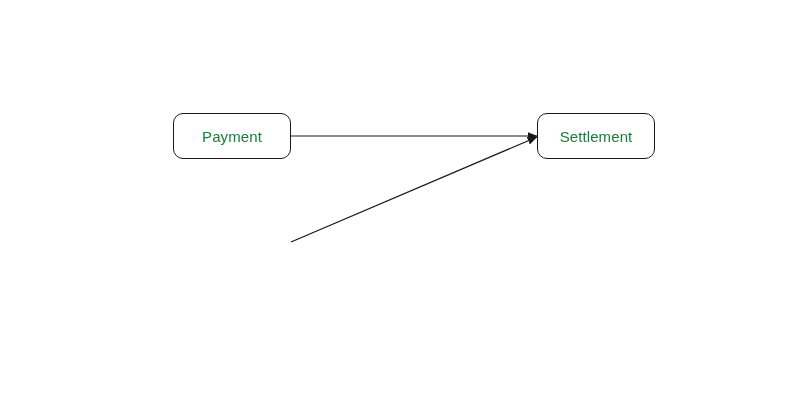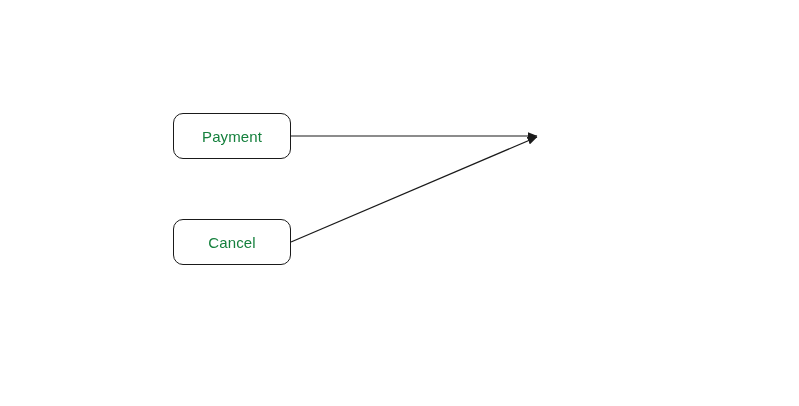--- a/index.html
+++ b/index.html
@@ -82,18 +82,18 @@
 
     <g>
       <line x1="291" y1="242" x2="537" y2="137" stroke="#1a1a1a" stroke-width="1.2" marker-end="url(#arrowhead)"></line>
     </g>
   </svg>
 
   <div class="node" id="node-payment">
     <span class="node-label">Payment</span>
   </div>
 
-  <div class="node" id="node-cancel">
-    <span class="node-label">Cancel</span>
+
+  <div class="node" id="node-settlement">
+    <span class="node-label">Settlement</span>
   </div>
-
 
 </div>
 
 </body></html>

